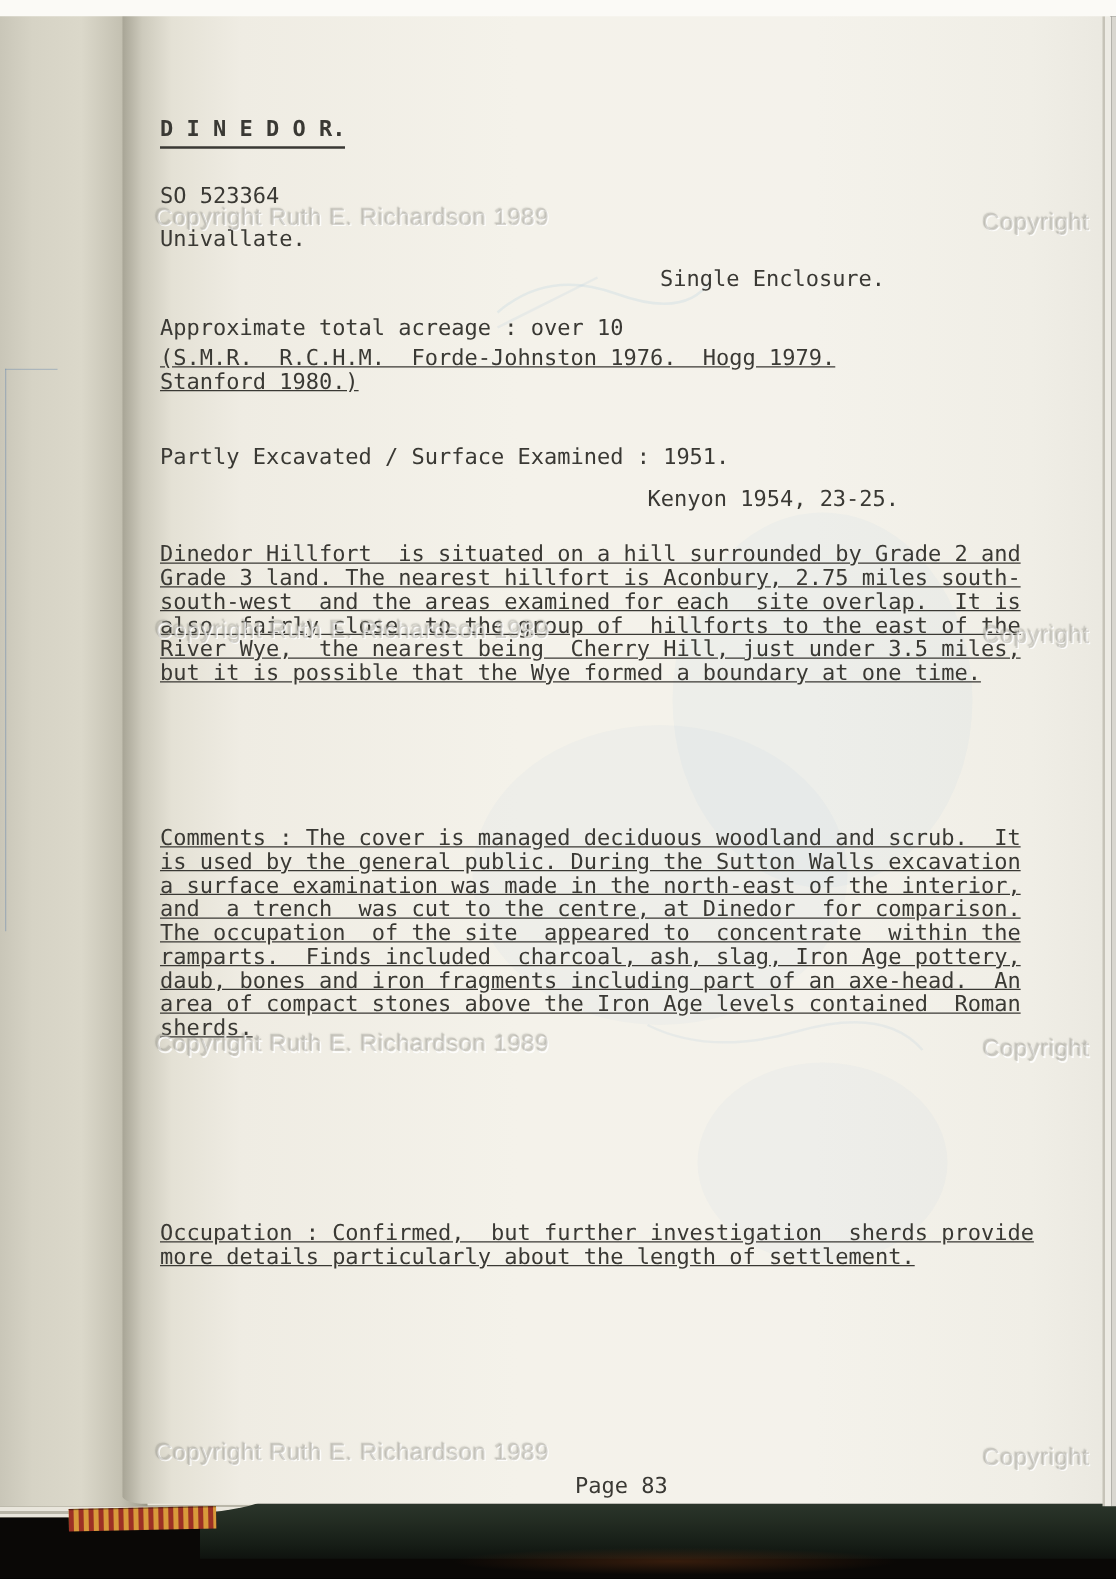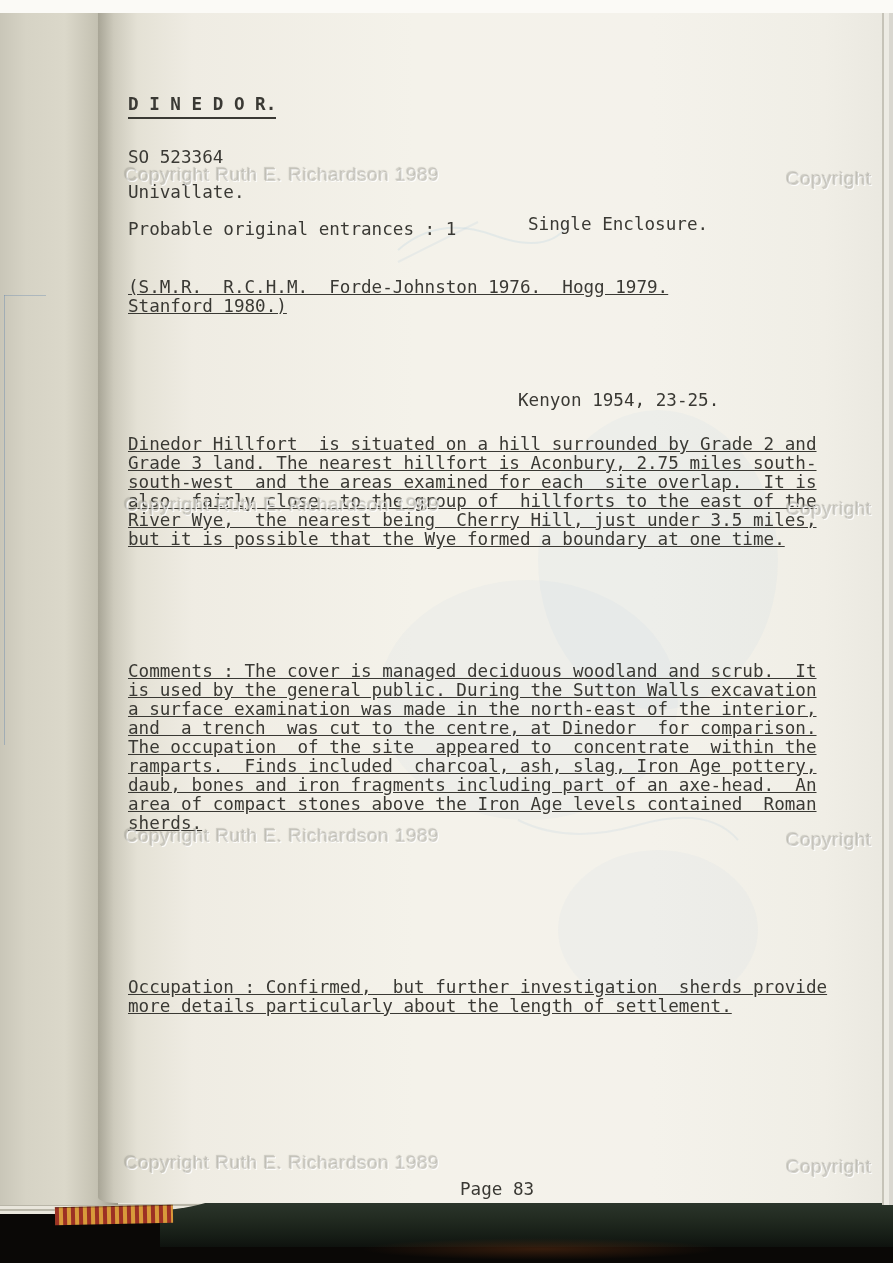--- a/index.html
+++ b/index.html
@@ -93,25 +93,26 @@
     <ellipse cx="560" cy="930" rx="100" ry="80" fill="#8fb9d9" fill-opacity="0.05"></ellipse>
   </svg>
 
   <div class="tw title" style="left:128px;top:94px;">D I N E D O R.</div>
 
   <div class="tw" style="left:128px;top:147px;">SO 523364</div>
 
   <div class="tw" style="left:128px;top:182px;">Univallate.</div>
   <div class="tw" style="left:528px;top:182px;margin-top:32px;">Single Enclosure.</div>
 
-  <div class="tw" style="left:128px;top:219px;">Probable original entrances : 1</div>
+  <div class="tw" style="left:128px;top:253px;">Approximate total acreage : over 10</div>
 
   <div class="tw para" style="left:128px;top:278px;">(S.M.R.  R.C.H.M.  Forde-Johnston 1976.  Hogg 1979.
 Stanford 1980.)</div>
 
+  <div class="tw" style="left:128px;top:356px;">Partly Excavated / Surface Examined : 1951.</div>
   <div class="tw" style="left:497px;top:390px;margin-left:21px;">Kenyon 1954, 23-25.</div>
 
   <div class="tw para" style="left:128px;top:435px;">Dinedor Hillfort  is situated on a hill surrounded by Grade 2 and
 Grade 3 land. The nearest hillfort is Aconbury, 2.75 miles south-
 south-west  and the areas examined for each  site overlap.  It is
 also  fairly close  to the group of  hillforts to the east of the
 River Wye,  the nearest being  Cherry Hill, just under 3.5 miles,
 but it is possible that the Wye formed a boundary at one time.</div>
 
   <div class="tw para" style="left:128px;top:662px;">Comments : The cover is managed deciduous woodland and scrub.  It

